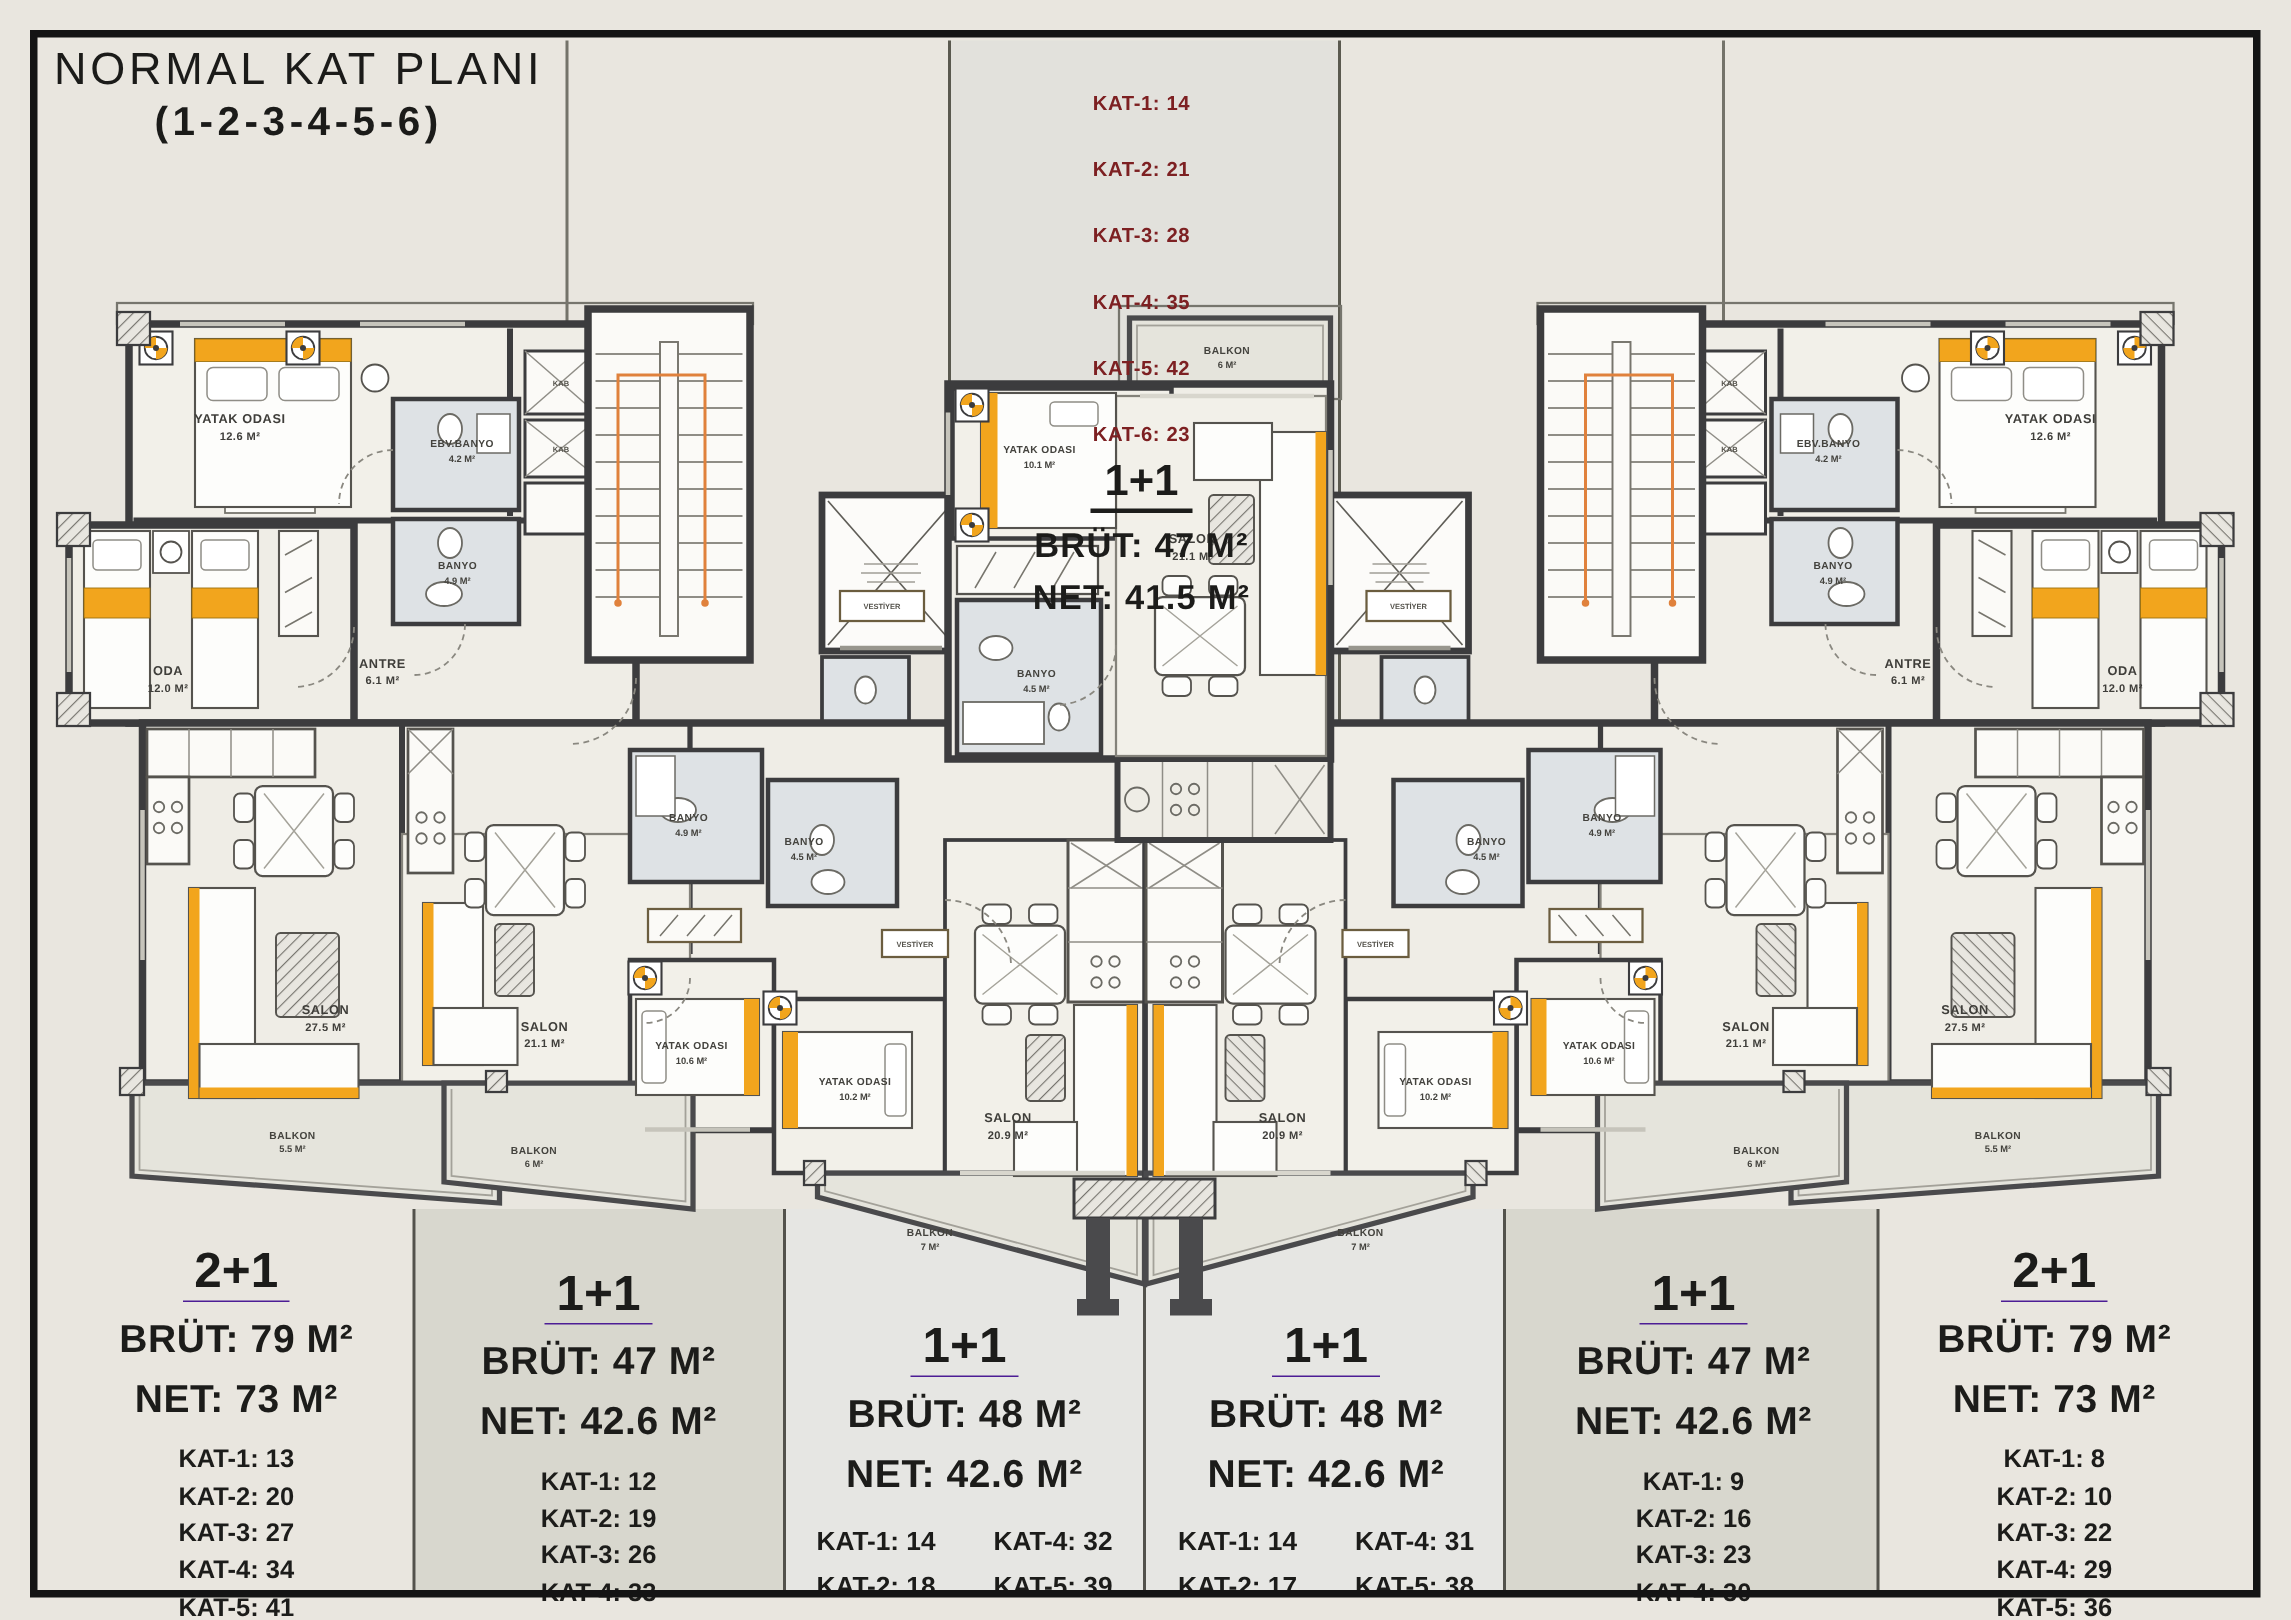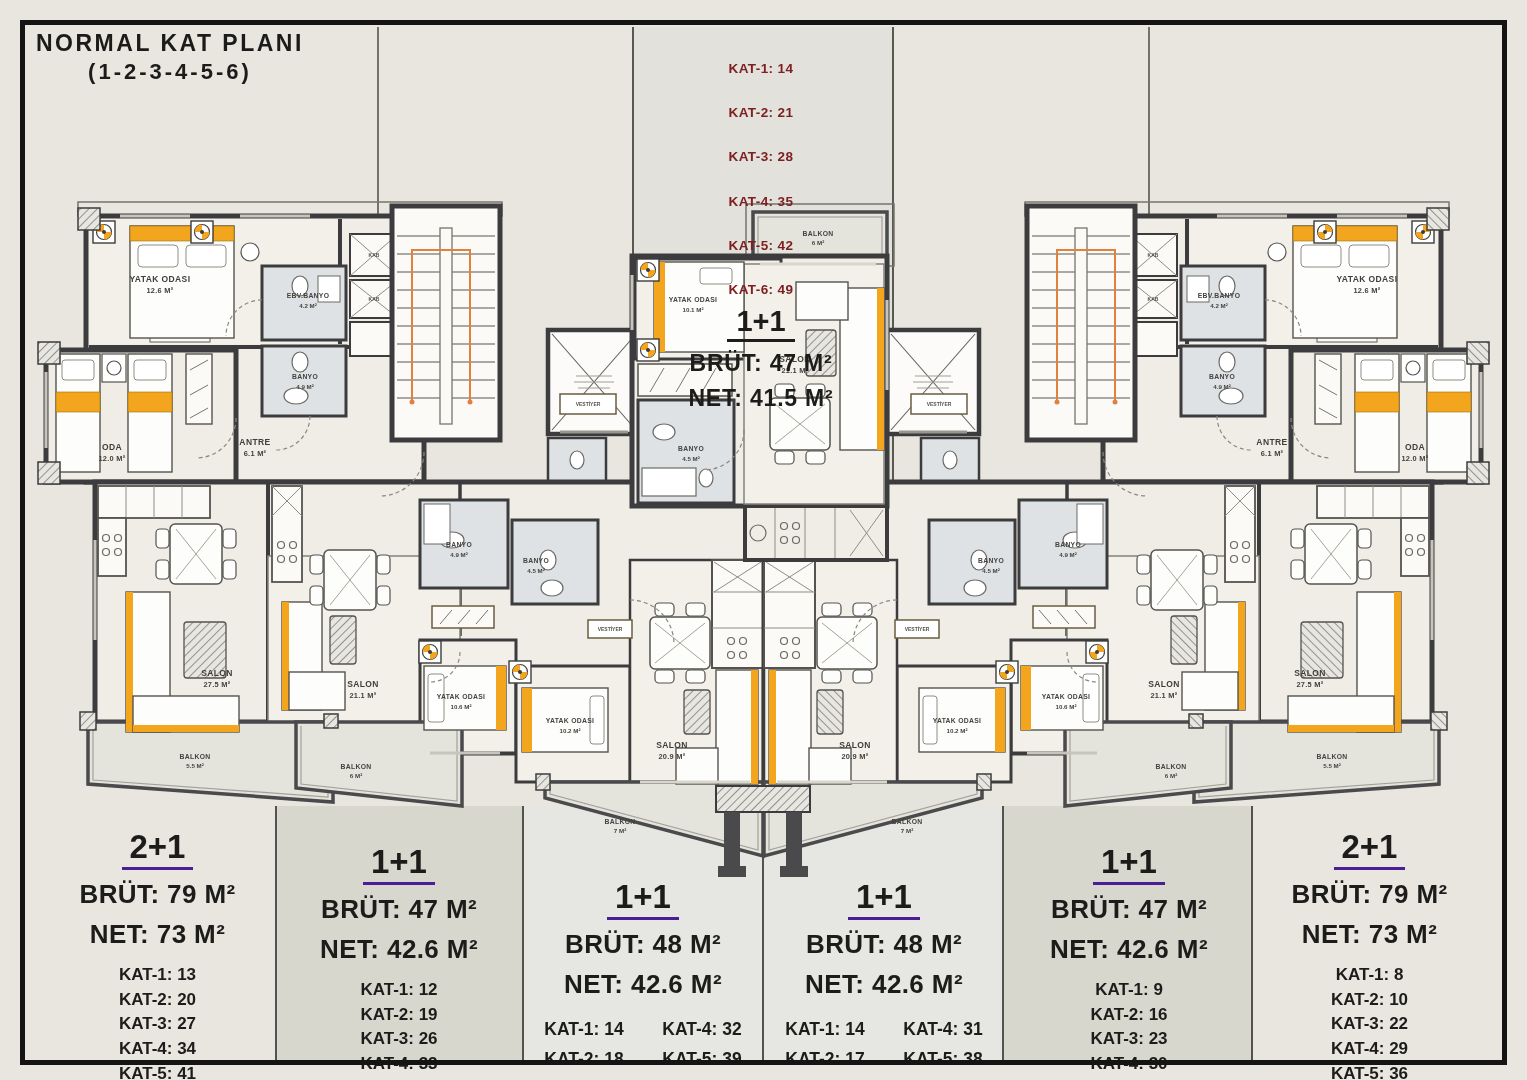--- a/index.html
+++ b/index.html
@@ -14,32 +14,32 @@
   .band-b{top:806px;height:256px;}
   .band-2{left:277px;width:246px;background:#d8d7ce;}
   .band-3{left:523px;width:240px;background:#e6e6e3;}
   .band-4{left:763px;width:240px;background:#e6e6e3;}
   .band-5{left:1003px;width:249px;background:#d8d7ce;}
   .vline{position:absolute;width:2px;background:#53524c;z-index:1;}
   .vl-b{top:806px;height:256px;}
   .vl-t{top:27px;height:190px;background:#74736a;}
   
   .title{position:absolute;left:36px;top:30px;z-index:4;color:#1b1b19;}
-  .title .l1{font-size:23px;font-weight:700;letter-spacing:2.5px;}
-  .title .l2{font-size:22px;font-weight:700;letter-spacing:3px;text-align:center;margin-top:2px;}
+  .title .l1{font-size:30px;font-weight:400;letter-spacing:2.5px;}
+  .title .l2{font-size:27px;font-weight:700;letter-spacing:3px;text-align:center;margin-top:2px;}
   
   .top-unit{position:absolute;left:632px;top:33px;width:258px;text-align:center;z-index:4;}
   .top-unit .floors div{font-size:13.5px;font-weight:700;color:#7d2022;line-height:1.2;letter-spacing:.4px;margin-top:28px;}
   .top-unit .type{font-size:29px;font-weight:700;display:inline-block;
                   border-bottom:3px solid #1d1d1b;padding:0 9px 1px;margin-top:7px;}
   .top-unit .line{font-size:23px;font-weight:700;margin-top:8px;letter-spacing:.8px;}
   
   .card{position:absolute;text-align:center;z-index:4;}
   .card .type{font-size:33px;font-weight:700;display:inline-block;
-              border-bottom:3px solid #4c1d95;padding:0 8px 1px;}
+              border-bottom:1px solid #4c1d95;padding:0 8px 1px;}
   .card .line{font-size:26px;font-weight:700;margin-top:9px;letter-spacing:.4px;}
   .card .floors{margin-top:13px;font-size:17px;font-weight:600;line-height:1.45;}
   .card.two-col .floors{display:grid;grid-template-columns:1fr 1fr;column-gap:4px;row-gap:5px;
                         margin-top:17px;font-size:17.5px;}
   .c1{left:40px;top:828px;width:235px;}
   .c2{left:280px;top:843px;width:238px;}
   .c3{left:527px;top:878px;width:232px;}
   .c4{left:768px;top:878px;width:232px;}
   .c5{left:1010px;top:843px;width:238px;}
   .c6{left:1252px;top:828px;width:235px;}
@@ -413,21 +413,21 @@
     <div class="l2">(1-2-3-4-5-6)</div>
   </div>
 
   <div class="top-unit">
     <div class="floors">
       <div>KAT-1: 14</div>
       <div>KAT-2: 21</div>
       <div>KAT-3: 28</div>
       <div>KAT-4: 35</div>
       <div>KAT-5: 42</div>
-      <div>KAT-6: 49</div>
+      <div>KAT-6: 23</div>
     </div>
     <div><span class="type">1+1</span></div>
     <div class="line">BRÜT: 47 M²</div>
     <div class="line">NET: 41.5 M²</div>
   </div>
 
   <div class="card c1">
     <div><span class="type">2+1</span></div>
     <div class="line">BRÜT: 79 M²</div>
     <div class="line">NET: 73 M²</div>

